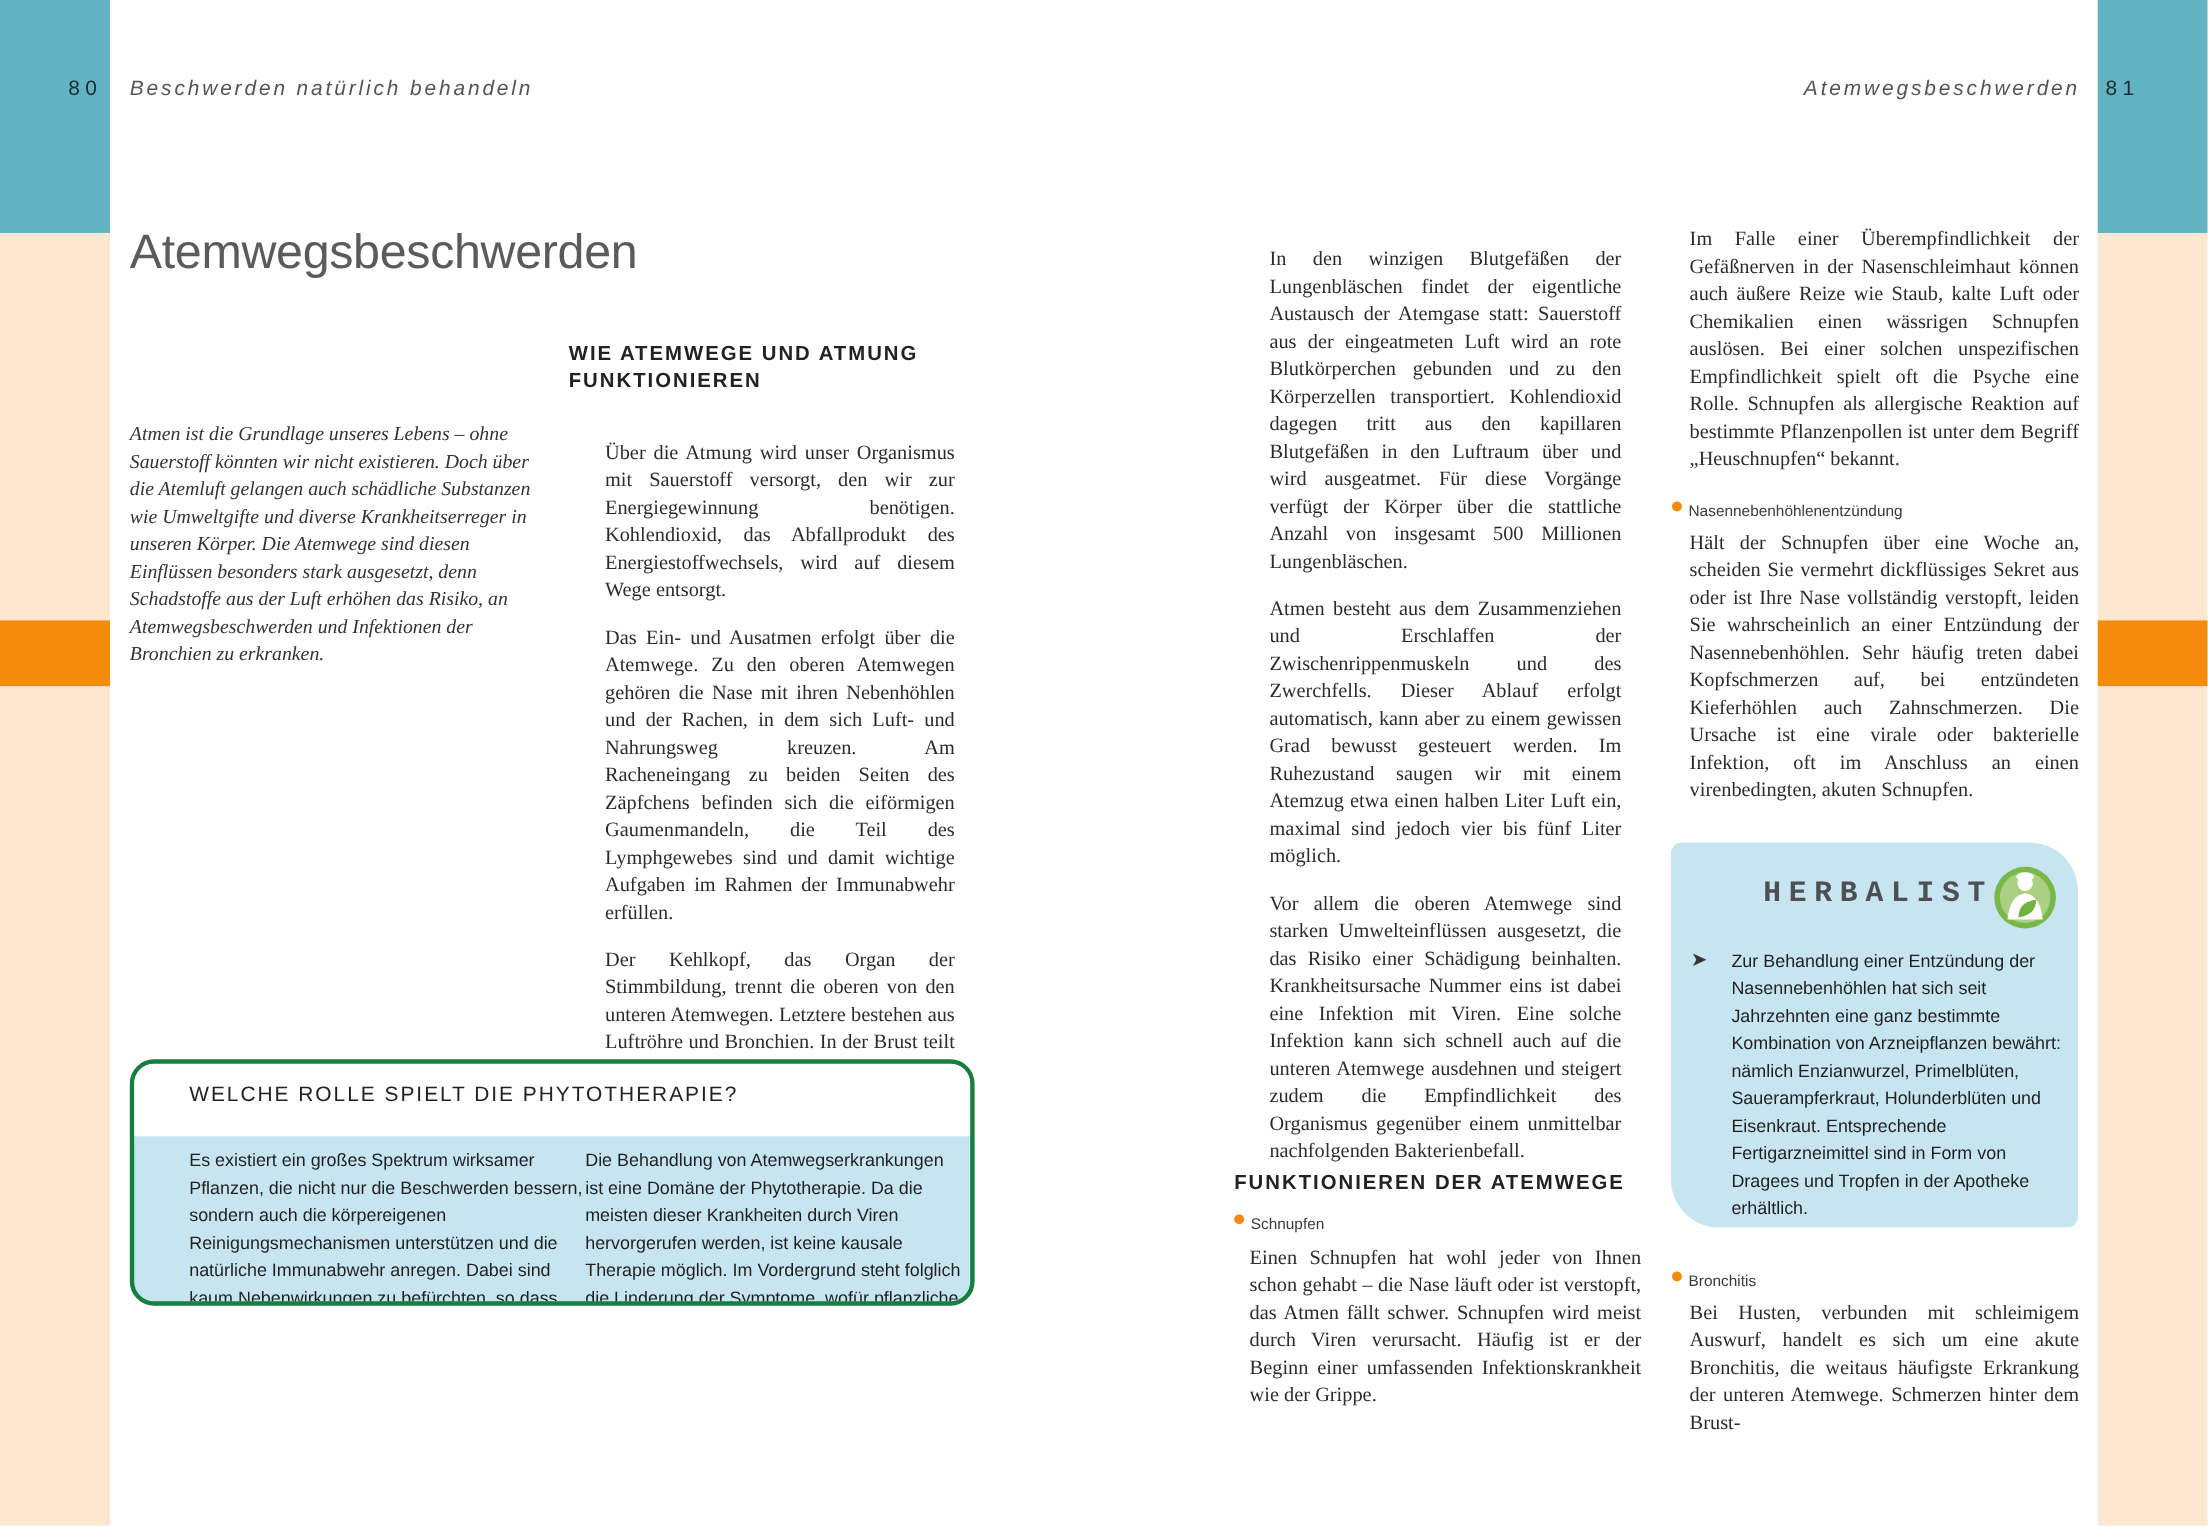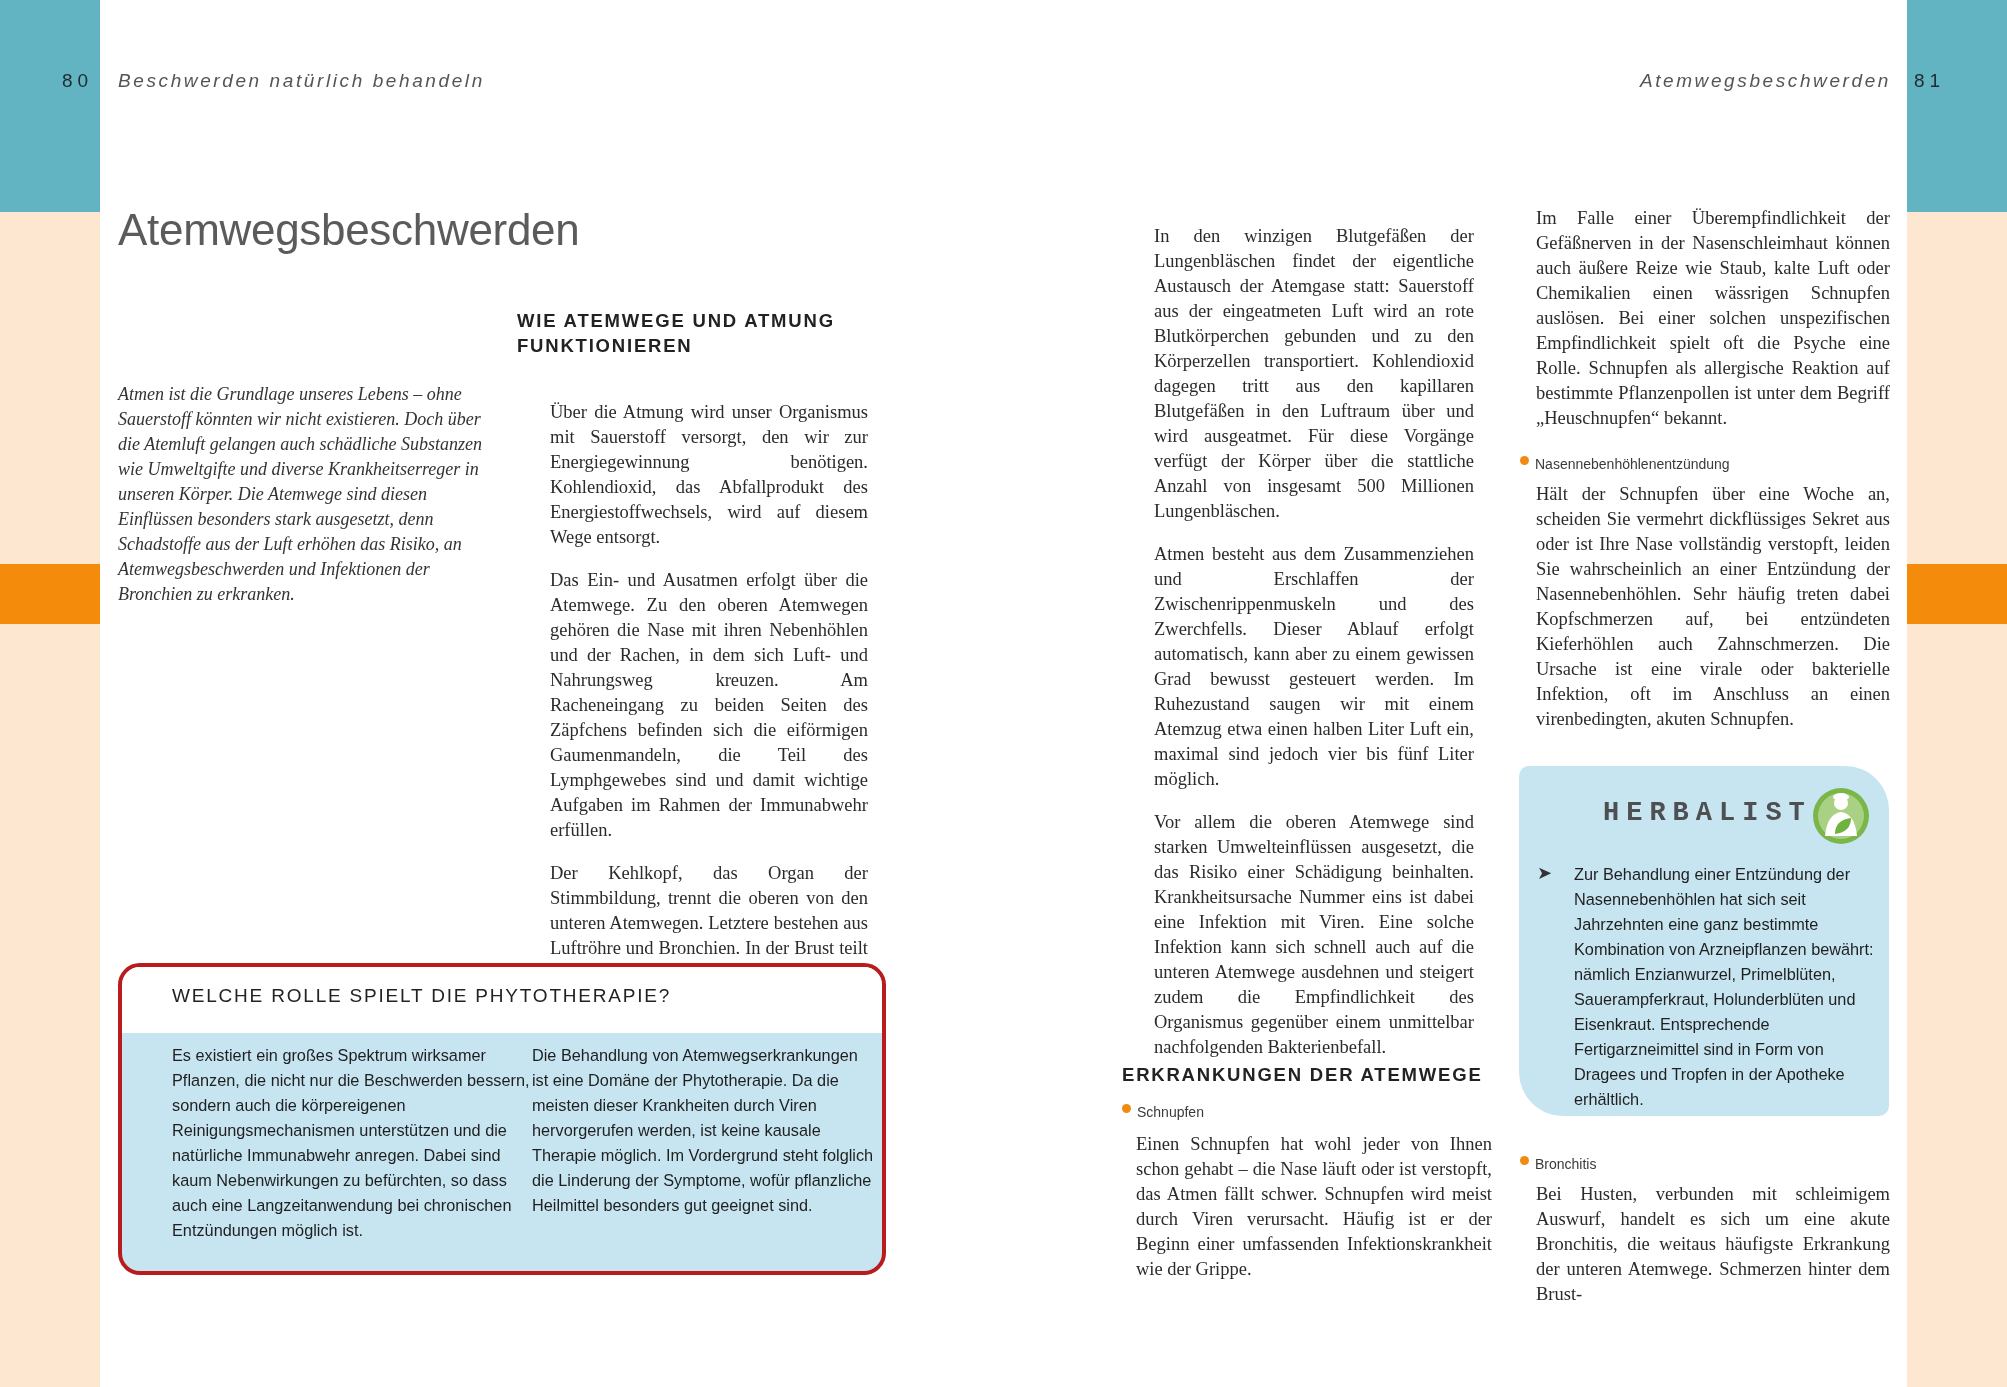--- a/index.html
+++ b/index.html
@@ -25,21 +25,21 @@
 
   .section-heading { position: absolute; font-family: "Liberation Sans", sans-serif; font-weight: bold; font-size: 18.5px; letter-spacing: 1.8px; line-height: 25px; color: #222; }
 
   .body-text { position: absolute; font-size: 18.5px; line-height: 25px; color: #2b2b2b; text-align: justify; hyphens: auto; }
   .body-text p { margin: 18px; }
 
   .bullet-heading { position: absolute; font-family: "Liberation Sans", sans-serif; font-size: 14px; color: #3a3a3a; display: flex; }
   .bullet-dot { width: 9px; height: 9px; border-radius: 50%; background: #f28a12; margin-right: 6px; display: inline-block; }
 
   
-  .phyto-box { position: absolute; left: 118px; top: 963px; width: 768px; height: 312px; border: 4px solid #b91c1c; border-radius: 22px; overflow: hidden; background: #c7e5f1; }
+  .phyto-box { position: absolute; left: 118px; top: 963px; width: 768px; height: 224px; border: 4px solid #15803d; border-radius: 22px; overflow: hidden; background: #c7e5f1; }
   .phyto-box .box-head { height: 66px; background: #ffffff; padding: 18px 0 0 50px; font-family: "Liberation Sans", sans-serif; font-size: 19px; letter-spacing: 1.8px; color: #222; font-weight: normal; }
   .phyto-box .cols { display: flex; padding: 10px 0 0 50px; }
   .phyto-box .col { font-family: "Liberation Sans", sans-serif; font-size: 16.3px; line-height: 25px; color: #1f1f1f; }
   .phyto-box .col.c1 { width: 346px; }
   .phyto-box .col.c2 { width: 360px; }
 
   
   .herbal-box { position: absolute; left: 1519px; top: 766px; width: 370px; height: 350px; background: #c7e5f1; border-radius: 10px 40px 10px 40px; border-top-right-radius: 44px; border-bottom-left-radius: 44px; }
   .herbal-title { position: absolute; left: 84px; top: 32px; font-family: Liberation Mono, monospace; font-weight: bold; font-size: 27px; letter-spacing: 7px; color: #4d4f52; }
   .herbal-icon { position: absolute; left: 292px; top: 20px; width: 60px; height: 60px; }
@@ -84,21 +84,21 @@
 
 <div class="running-head" style="right:116px; text-align:right;">Atemwegsbeschwerden</div>
 <div class="page-num" style="left:1914px;">81</div>
 
 <div class="body-text" style="left:1136px; top:206px; width:356px;">
   <p>In den winzigen Blutgefäßen der Lungenbläschen findet der eigentliche Austausch der Atemgase statt: Sauerstoff aus der eingeatmeten Luft wird an rote Blutkörperchen gebunden und zu den Körperzellen transportiert. Kohlendioxid dagegen tritt aus den kapillaren Blutgefäßen in den Luftraum über und wird ausgeatmet. Für diese Vorgänge verfügt der Körper über die stattliche Anzahl von insgesamt 500 Millionen Lungenbläschen.</p>
   <p>Atmen besteht aus dem Zusammenziehen und Erschlaffen der Zwischenrippenmuskeln und des Zwerchfells. Dieser Ablauf erfolgt automatisch, kann aber zu einem gewissen Grad bewusst gesteuert werden. Im Ruhezustand saugen wir mit einem Atemzug etwa einen halben Liter Luft ein, maximal sind jedoch vier bis fünf Liter möglich.</p>
   <p>Vor allem die oberen Atemwege sind starken Umwelteinflüssen ausgesetzt, die das Risiko einer Schädigung beinhalten. Krankheitsursache Nummer eins ist dabei eine Infektion mit Viren. Eine solche Infektion kann sich schnell auch auf die unteren Atemwege ausdehnen und steigert zudem die Empfindlichkeit des Organismus gegenüber einem unmittelbar nachfolgenden Bakterienbefall.</p>
 </div>
 
-<div class="section-heading" style="left:1122px; top:1062px; width:380px;">ERKRANKUNGEN DER ATEMWEGE</div>
+<div class="section-heading" style="left:1122px; top:1062px; width:380px;">FUNKTIONIEREN DER ATEMWEGE</div>
 
 <div class="bullet-heading" style="left:1122px; top:1104px;">
   <span class="bullet-dot"></span>
   <span>Schnupfen</span>
 </div>
 <div class="body-text" style="left:1136px; top:1132px; width:356px;">Einen Schnupfen hat wohl jeder von Ihnen schon gehabt – die Nase läuft oder ist verstopft, das Atmen fällt schwer. Schnupfen wird meist durch Viren verursacht. Häufig ist er der Beginn einer umfassenden Infektionskrankheit wie der Grippe.</div>
 
 <div class="body-text" style="left:1536px; top:206px; width:354px;">Im Falle einer Überempfindlichkeit der Gefäßnerven in der Nasenschleimhaut können auch äußere Reize wie Staub, kalte Luft oder Chemikalien einen wässrigen Schnupfen auslösen. Bei einer solchen unspezifischen Empfindlichkeit spielt oft die Psyche eine Rolle. Schnupfen als allergische Reaktion auf bestimmte Pflanzenpollen ist unter dem Begriff „Heuschnupfen“ bekannt.</div>
 
 <div class="bullet-heading" style="left:1520px; top:456px;">

